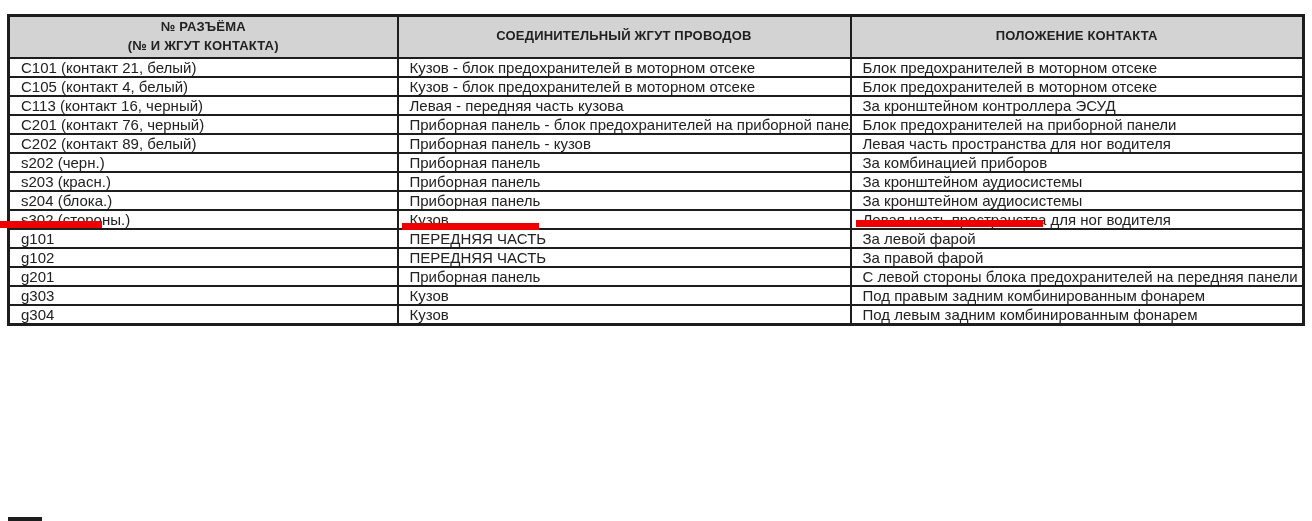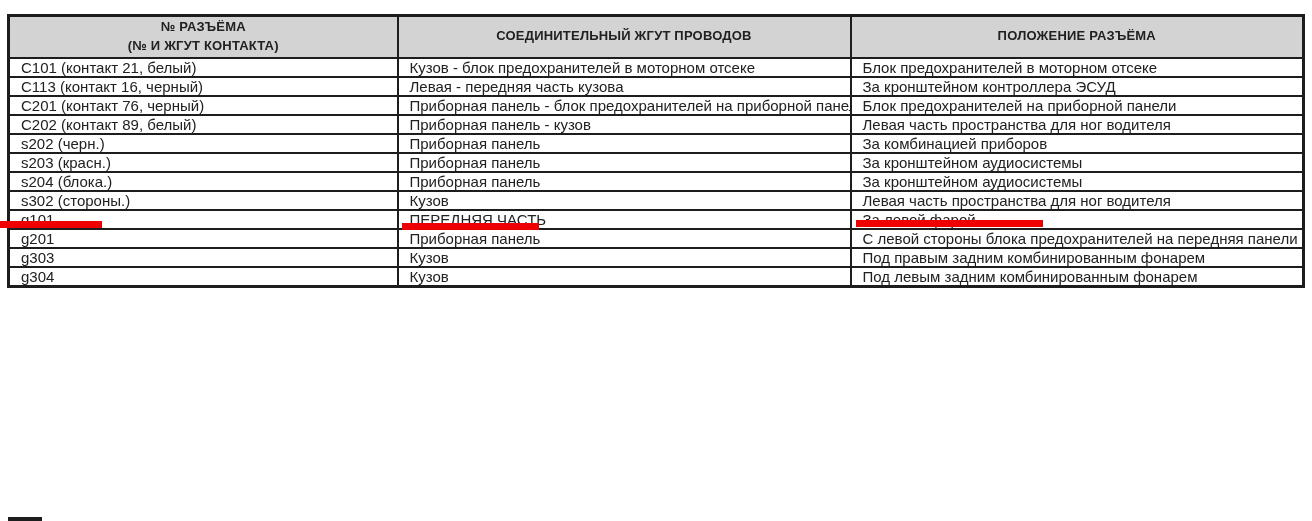--- a/index.html
+++ b/index.html
@@ -74,26 +74,31 @@
       <col style="width:453px">
       <col style="width:453px">
     </colgroup>
     <thead>
       <tr>
         <th>
           <span>№ РАЗЪЁМА</span><br>
           <span>(№ И ЖГУТ КОНТАКТА)</span>
         </th>
         <th>СОЕДИНИТЕЛЬНЫЙ ЖГУТ ПРОВОДОВ</th>
-        <th>ПОЛОЖЕНИЕ РАЗЪЁМА</th>
+        <th>ПОЛОЖЕНИЕ КОНТАКТА</th>
       </tr>
     </thead>
     <tbody id="table-body">
         <tr>
           <td>C101 (контакт 21, белый)</td>
+          <td>Кузов - блок предохранителей в моторном отсеке</td>
+          <td>Блок предохранителей в моторном отсеке</td>
+        </tr>
+        <tr>
+          <td>C105 (контакт 4, белый)</td>
           <td>Кузов - блок предохранителей в моторном отсеке</td>
           <td>Блок предохранителей в моторном отсеке</td>
         </tr>
         <tr>
           <td>C113 (контакт 16, черный)</td>
           <td>Левая - передняя часть кузова</td>
           <td>За кронштейном контроллера ЭСУД</td>
         </tr>
         <tr>
           <td>C201 (контакт 76, черный)</td>
@@ -124,20 +129,25 @@
           <td>s302 (стороны.)</td>
           <td>Кузов</td>
           <td>Левая часть пространства для ног водителя</td>
         </tr>
         <tr>
           <td>g101</td>
           <td>ПЕРЕДНЯЯ ЧАСТЬ</td>
           <td>За левой фарой</td>
         </tr>
         <tr>
+          <td>g102</td>
+          <td>ПЕРЕДНЯЯ ЧАСТЬ</td>
+          <td>За правой фарой</td>
+        </tr>
+        <tr>
           <td>g201</td>
           <td>Приборная панель</td>
           <td>С левой стороны блока предохранителей на передняя панели</td>
         </tr>
         <tr>
           <td>g303</td>
           <td>Кузов</td>
           <td>Под правым задним комбинированным фонарем</td>
         </tr>
         <tr>

